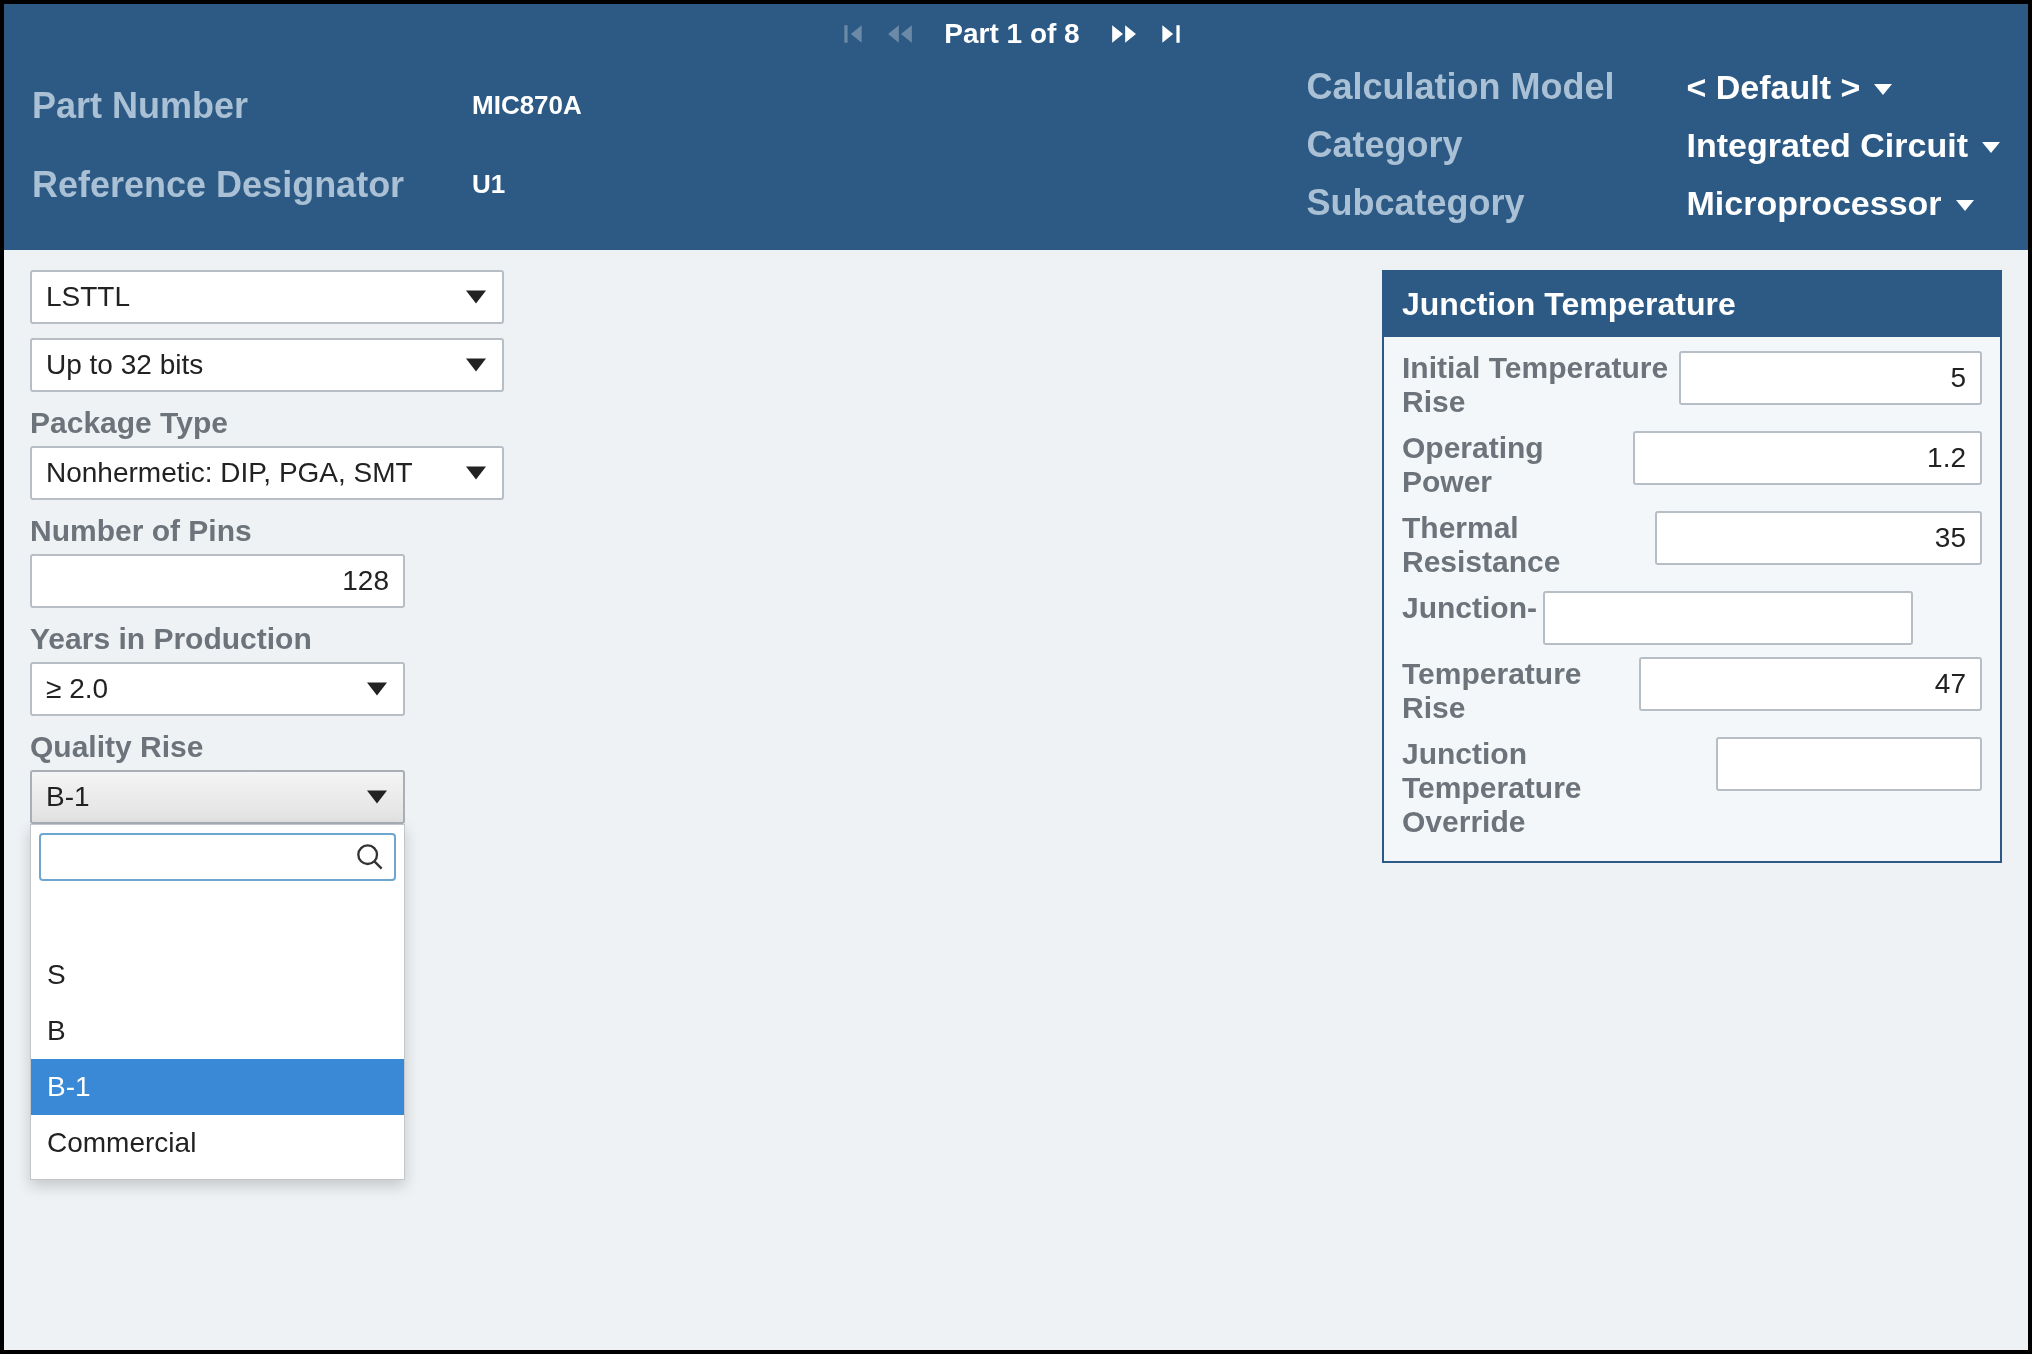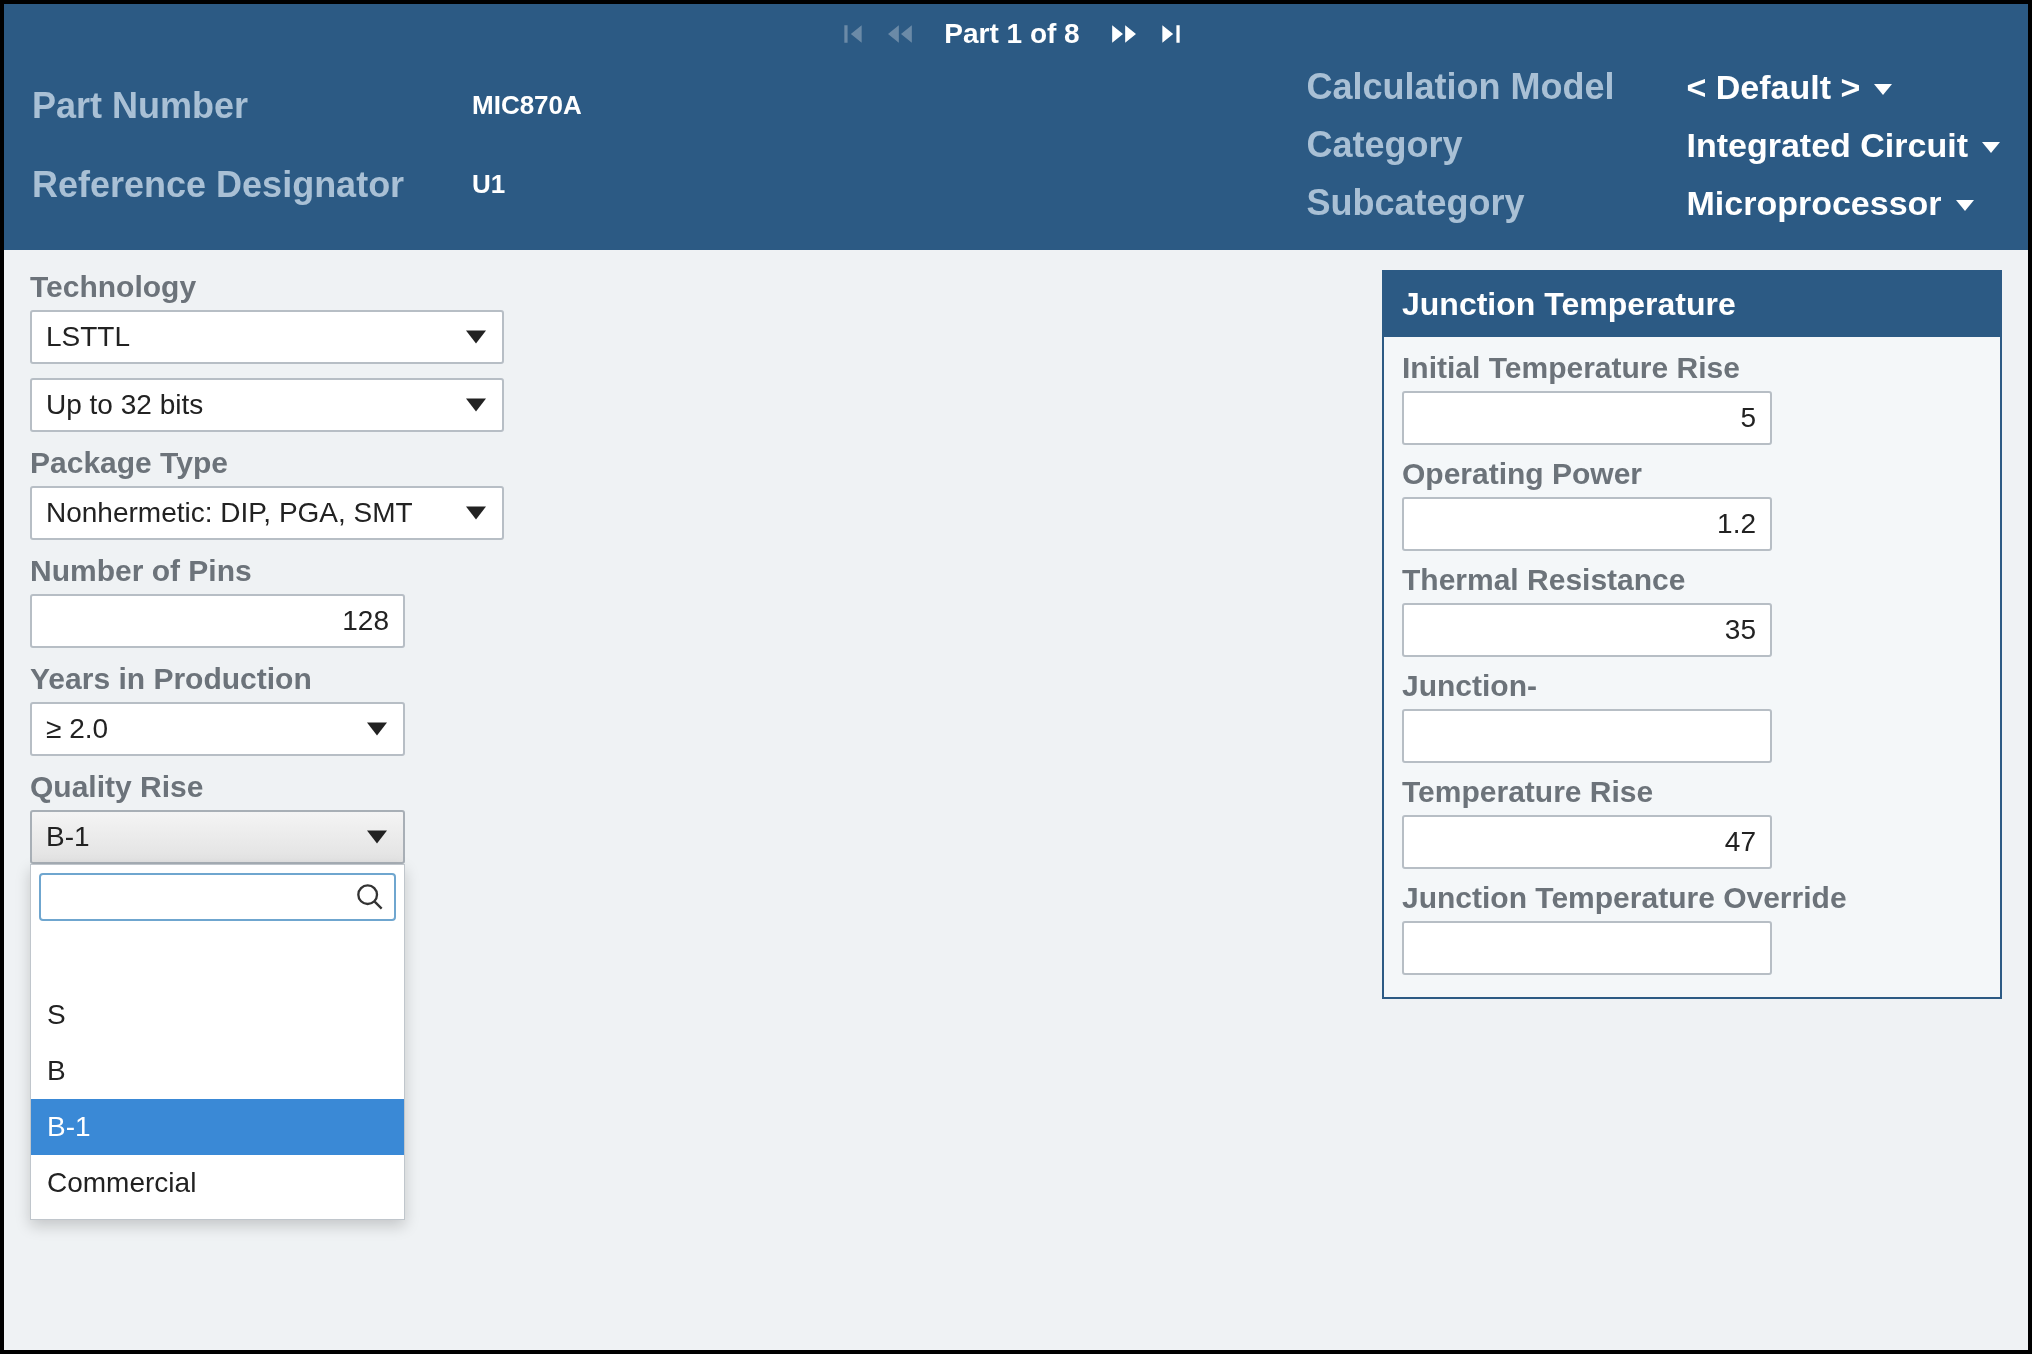--- a/index.html
+++ b/index.html
@@ -191,21 +191,21 @@
     font-size: 32px;
     font-weight: 700;
     padding: 14px 18px;
   }
   .panel-body {
     padding: 14px 18px 22px 18px;
     display: flex;
     flex-direction: column;
     gap: 12px;
   }
-  .pfield { display: flex; flex-direction: column; gap: 6px; }
+  .pfield { display: flex; flex-direction: row; gap: 6px; }
   .pfield .input-box { width: 370px; }
 </style>
 </head>
 <body>
 
 <div class="frame">
 
   <div class="header">
     <div class="pager">
       <span class="nav-icon disabled">
@@ -254,21 +254,20 @@
           <span class="caret-down"></span>
         </div>
       </div>
     </div>
   </div>
 
   <div class="body">
     <div class="left-col">
 
       <div class="field-group">
-        <div class="flabel">Technology</div>
         <div class="select-box w-lg">
           <span>LSTTL</span>
           <span class="select-caret"></span>
         </div>
       </div>
 
       <div class="field-group">
         <div class="select-box w-lg">
           <span>Up to 32 bits</span>
           <span class="select-caret"></span>

